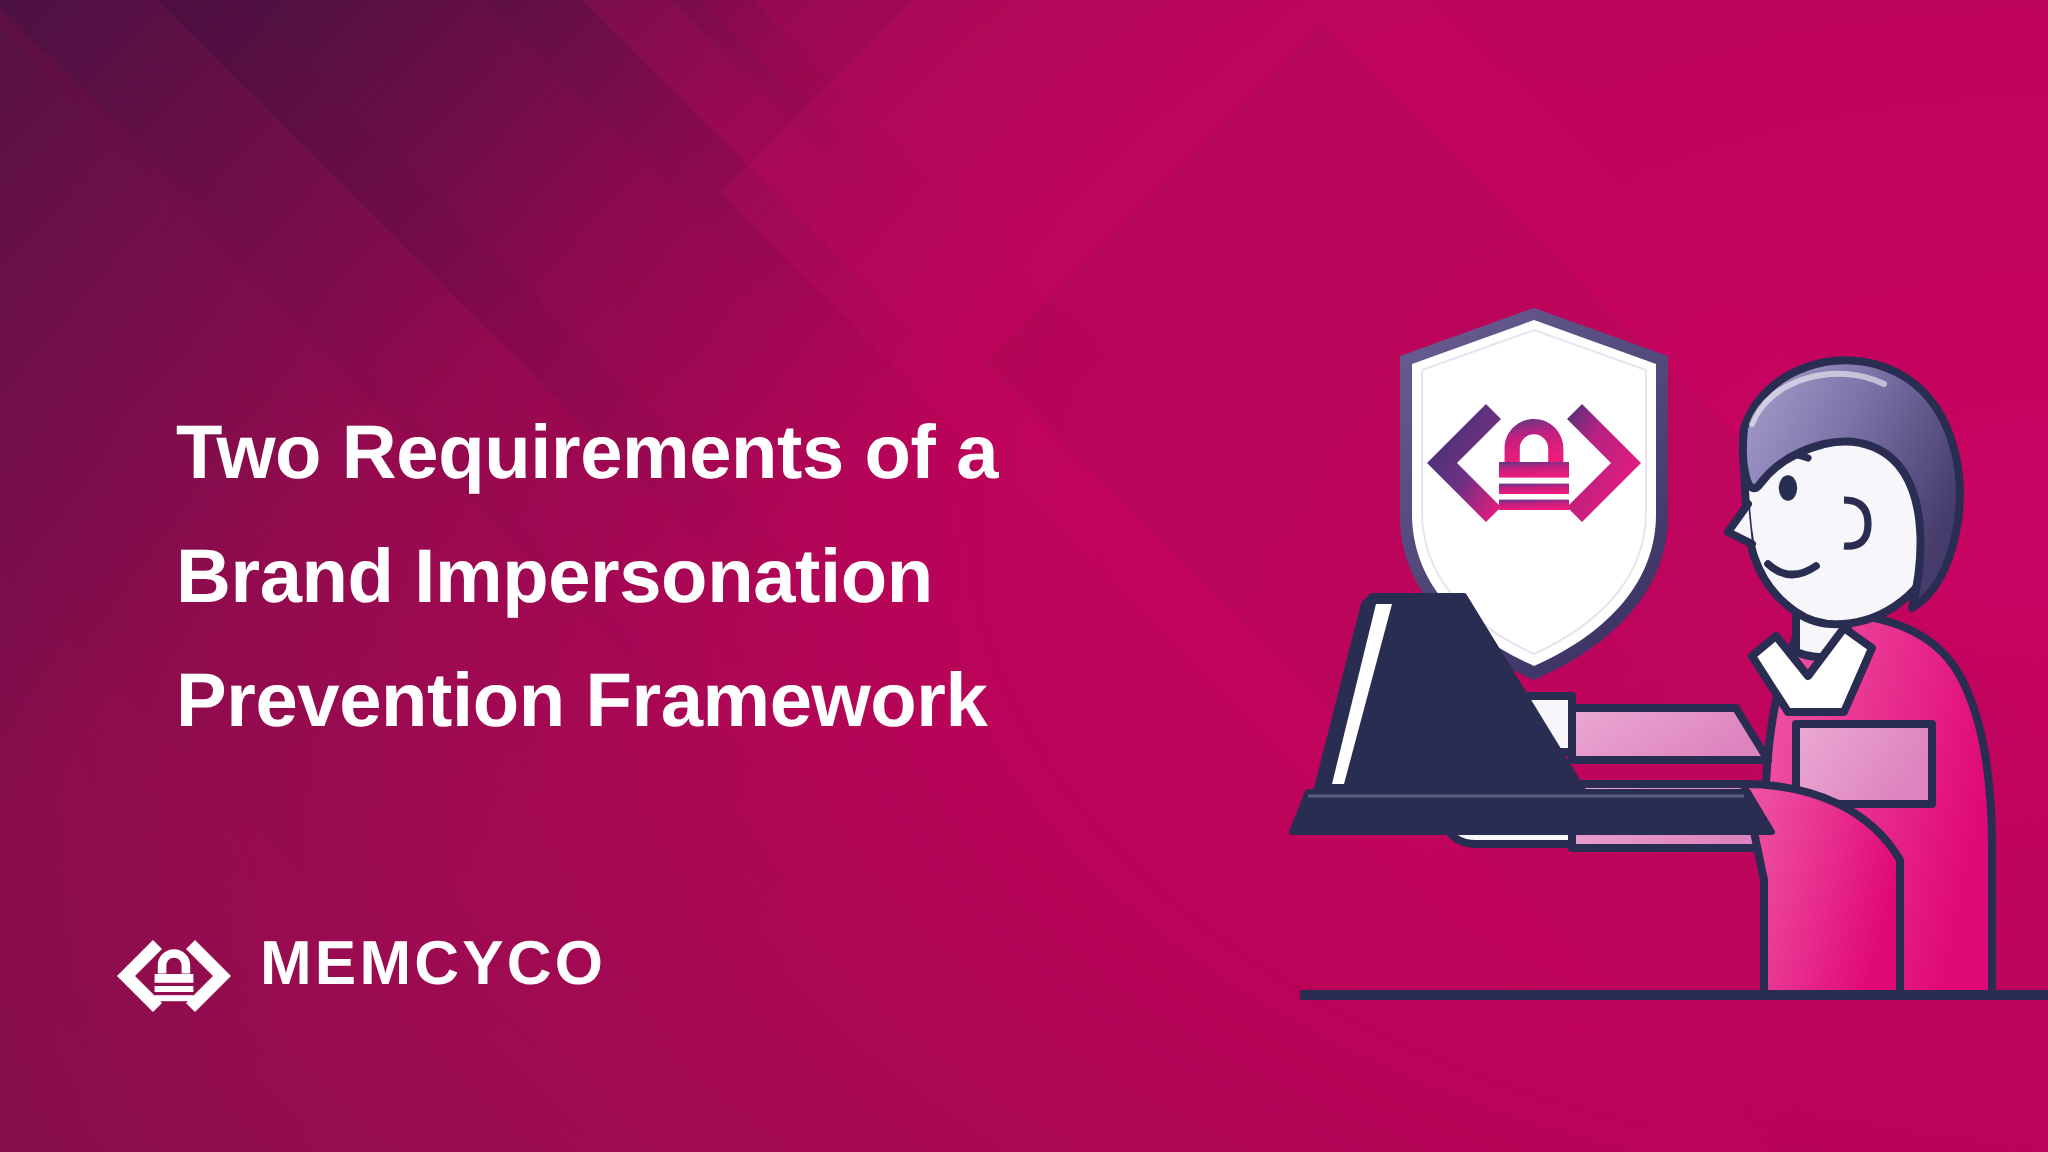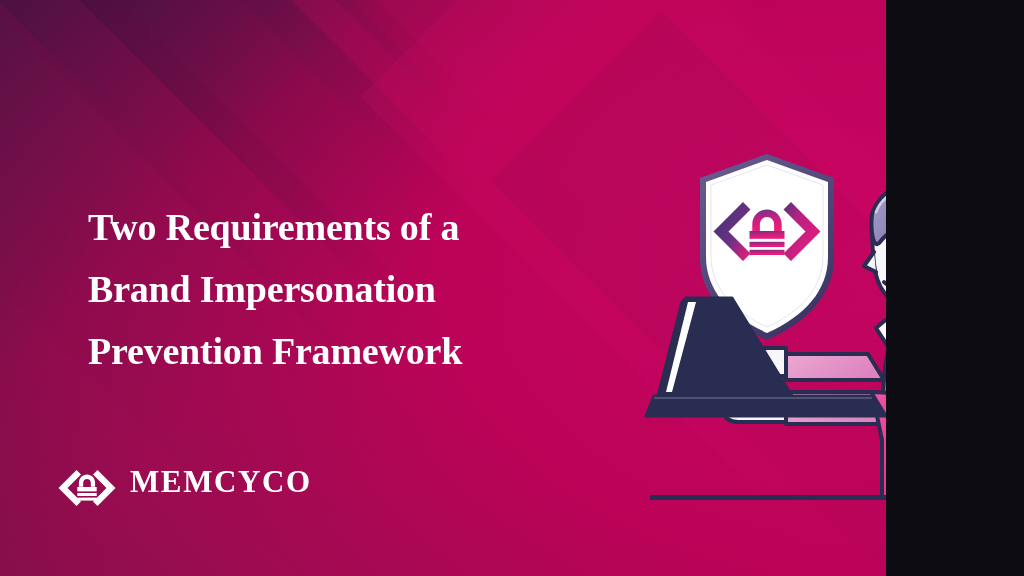--- a/index.html
+++ b/index.html
@@ -5,25 +5,24 @@
   * { margin:0; padding:0; box-sizing:border-box; }
   html, body { width:1024px; height:576px; }
   body {
     font-family:"Liberation Sans", sans-serif;
     background:#0c0c12;
     overflow:hidden;
   }
 
   #banner {
     position:relative;
-    width:886px;
+    width:1024px;
     height:576px;
     overflow:hidden;
     background:#8b5cf6;
-    font-family:Liberation Serif, serif;
   }
 
   
   .bg-base {
     position:absolute; inset:0;
     background:
       radial-gradient(120% 130% at 100% 45%, #C80462 0%, #BC0359 42%, #9E0B51 72%, #7E1049 100%);
   }
   .bg-diag-wash {
     position:absolute; inset:-20%;

